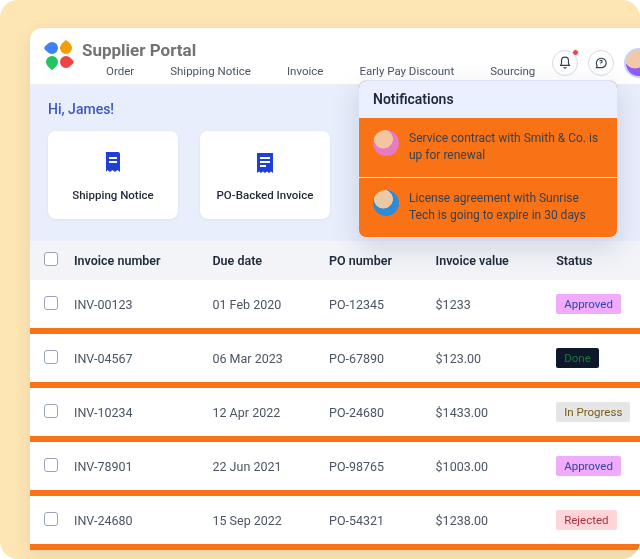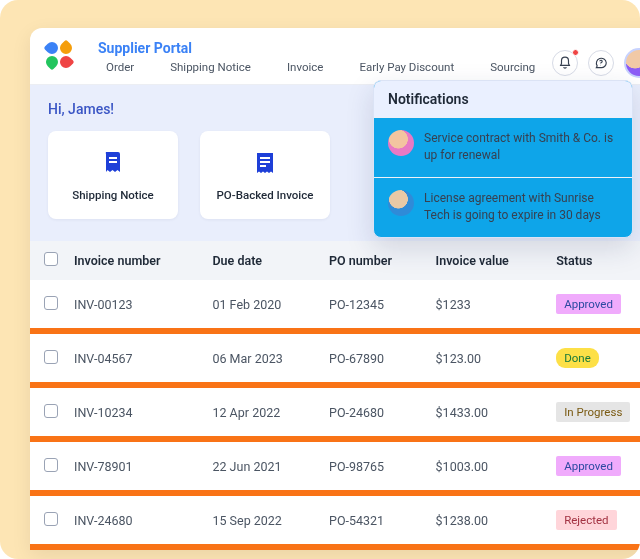--- a/index.html
+++ b/index.html
@@ -26,58 +26,58 @@
     border-bottom: 1px solid #eceef3;
     position: relative;
   }
   .logo { width: 26px; height: 26px; position: relative; flex: 0 0 26px; margin-top:2px;}
   .petal { position:absolute; width:12px; height:12px; border-radius: 6px 6px 6px 2px; }
   .pet-a { background:#3b82f6; top:0; left:0; transform:rotate(45deg);}
   .pet-b { background:#f59e0b; top:0; right:0; transform:rotate(135deg);}
   .pet-c { background:#22c55e; bottom:0; left:0; transform:rotate(-45deg);}
   .pet-d { background:#ef4444; bottom:0; right:0; transform:rotate(-135deg);}
   .brandcol { flex:1; }
-  .brand { font-size: 14px; font-weight: 700; color:#3b82f6;margin-left:16px; }
+  .brand { font-size: 17px; font-weight: 700; color:#737373; }
   .navrow { display:flex; gap:12px; margin-top:4px; }
   .navrow span { font-size:11.5px; color:#4b5563; cursor:pointer; white-space:nowrap;margin-left:24px;}
   .topicons { display:flex; align-items:center; gap:10px; margin-top:8px; }
   .iconbtn { width:26px; height:26px; border:1px solid #d7dbe6; border-radius:50%; display:flex; align-items:center; justify-content:center; position:relative; cursor:pointer; background:#fff;}
   .iconbtn svg { width:14px; height:14px; stroke:#374151; fill:none; stroke-width:2;}
   .dot { position:absolute; top:-2px; right:-2px; width:7px; height:7px; background:#ef4444; border-radius:50%; border:1.5px solid #fff;}
   .avatar { width:30px; height:30px; border-radius:50%; background: radial-gradient(circle at 35% 30%, #f1c9a6 0 42%, #8b5cf6 44% 100%); border:2px solid #c7d2fe; cursor:pointer;}
   .mini-av { width:26px; height:26px; border-radius:50%; flex:0 0 26px; }
 
   .hero { background:#e9eefc; padding: 16px 18px 22px 18px; position:relative;}
   .greeting { font-size:14px; color:#3b56c5; font-weight:500; margin-bottom:14px;}
   .tiles { display:flex; gap:22px; }
   .tile { background:#fff; border-radius:8px; width:130px; height:88px; display:flex; flex-direction:column; align-items:center; justify-content:center; gap:10px; cursor:pointer; box-shadow:0 1px 3px rgba(30,41,90,0.06);}
   .tile .ticon { width:30px; height:30px; display:flex; align-items:center; justify-content:center;}
   .tile .ticon svg { fill:#1e3fd8; }
   .tile .tlabel { font-size:11.5px; color:#1f2937; font-weight:500;}
 
   .notif-panel {
-    position:absolute; top:52px; right:37px; width:260px;
-    background:#0ea5e9; border:1px solid #dbe3f5; border-radius:8px;
+    position:absolute; top:52px; right:52px; width:260px;
+    background:#f97316; border:1px solid #dbe3f5; border-radius:8px;
     box-shadow:0 10px 28px rgba(30,41,90,0.15);
     overflow:hidden; z-index:10;
   }
   .notif-head { background:#eaf0ff; padding:10px 14px; font-size:14px; font-weight:600; color:#1f2937;}
   .notif-item { display:flex; gap:10px; padding:12px 14px; border-top:1px solid #eef1f7; font-size:12px; color:#374151; line-height:1.45;justify-content:flex-end;}
   .av-pink { background: radial-gradient(circle at 40% 35%, #f3c5a0 0 40%, #e879c4 42% 100%); }
   .av-blue { background: radial-gradient(circle at 40% 35%, #e9c9a6 0 40%, #2f8bd8 42% 100%); }
 
   table { width:100%; border-collapse:collapse; font-size:12.5px; color:#374151;}
   thead { background:#f2f4f8; }
   th { text-align:left; font-weight:600; color:#1f2937; padding:11px 8px; }
   td { padding:14px 8px; border-bottom:6px solid #f97316; color:#4b5563;}
   th:first-child, td:first-child { width:34px; padding-left:14px;}
   .chk { width:14px; height:14px; border:1.5px solid #9aa3b5; border-radius:3px; display:inline-block; cursor:pointer; background:#fff;}
   .badge { display:inline-block; padding:3px 8px; font-size:11.5px; border-radius:2px;}
   .b-approved   { background:#f0abfc; color:#2a4aa0;}
-  .b-done       { background:#fde047; color:#1a7a3a;border-radius:9px;}
+  .b-done       { background:#0f172a; color:#1a7a3a;}
   .b-inprogress { background:#e5e5e5; color:#7a5a12;}
   .b-rejected   { background:#ffd5da; color:#a33242;}
 </style>
 </head>
 <body>
 
 <div class="stage">
   <div class="app">
 
     <div class="topbar">

